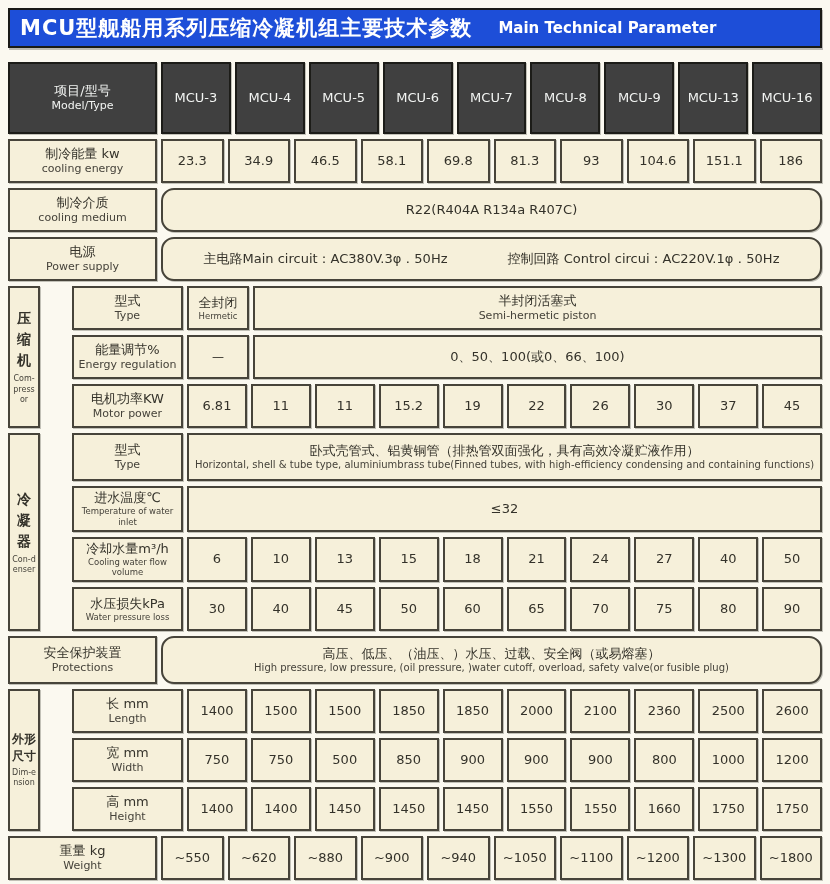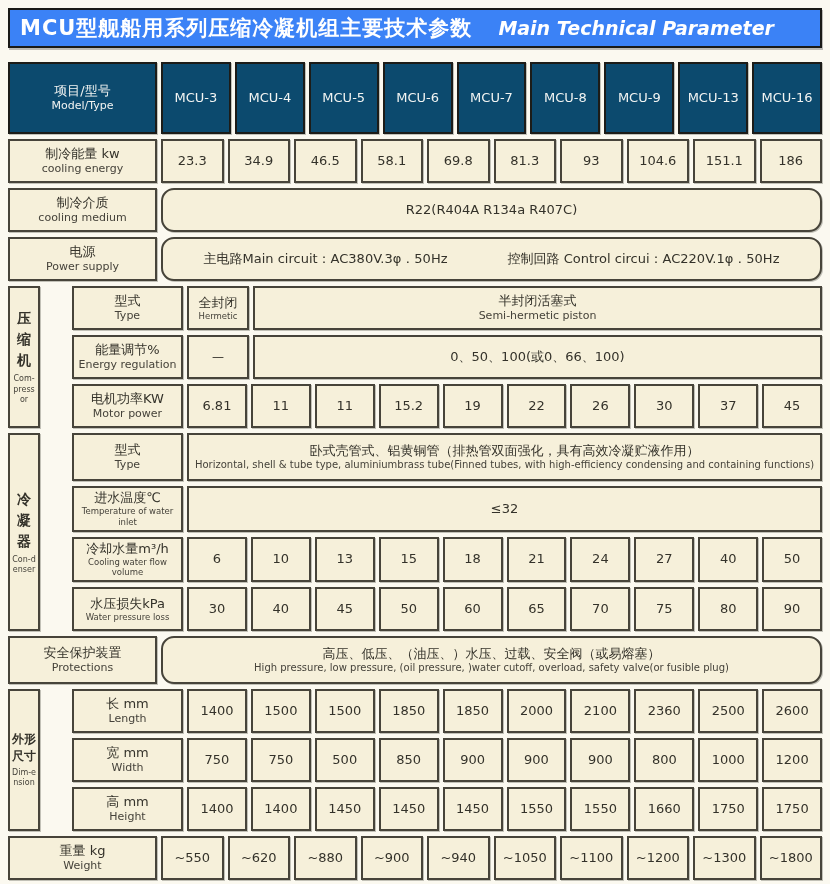--- a/index.html
+++ b/index.html
@@ -6,50 +6,50 @@
   body{
     width:830px;height:884px;overflow:hidden;
     background:#fbf9f0;
     font-family:"DejaVu Sans","Liberation Sans",sans-serif;
     color:#34322a;
   }
   .page{padding:8px 8px 0 8px;}
   
   .titlebar{
     height:36px;
-    background:#3b82f6;
+    background:#1d4ed8;
     border:2px solid #1a1a16;
     box-shadow:1px 2px 0 rgba(0,0,0,.25);
     display:flex;align-items:center;
     padding:0 10px;gap:26px;
     margin-bottom:14px;
   }
   .titlebar .zh{color:#fff;font-size:21px;font-weight:bold;letter-spacing:1px;white-space:nowrap;}
-  .titlebar .en{color:#fff;font-size:19px;font-weight:bold;white-space:nowrap;font-style:italic;}
+  .titlebar .en{color:#fff;font-size:15px;font-weight:bold;white-space:nowrap;}
   
   .row{display:flex;gap:4px;margin-bottom:5px;}
   .cell{
     border:2px solid #47443a;
     background:#f6f0da;
     box-shadow:1px 1px 0 rgba(90,88,76,.35);
     display:flex;flex-direction:column;align-items:center;justify-content:center;
     text-align:center;min-height:44px;box-sizing:border-box;
     padding:2px 3px;line-height:1.25;
   }
   .lbl{flex:0 0 149px;}
   .val{flex:1;font-size:13px;}
   .span10{flex:1;font-size:13px;border-radius:13px;}
   .first{flex:0 0 62px;font-size:12px;}
   .rest{flex:1;font-size:13px;justify-content:center;}
   .zh1{font-size:13px;}
   .en1{font-size:11px;color:#45423a;}
   .tiny{font-size:8.5px;color:#45423a;}
   .small-en{font-size:10px;color:#45423a;}
   
-  .hdr .cell{background:#0c4a6e;color:#f2f4f2;border-color:#1c1c18;min-height:72px;}
+  .hdr .cell{background:#404040;color:#f2f4f2;border-color:#1c1c18;min-height:72px;}
   .hdr .zh1,.hdr .en1{color:#f2f4f2;}
   .hdr .model{font-size:13px;}
   
   .section{display:flex;gap:4px;margin-bottom:5px;}
   .seclabel{
     flex:0 0 30px;
     border:2px solid #47443a;background:#f6f0da;
     box-shadow:1px 1px 0 rgba(90,88,76,.35);
     display:flex;flex-direction:column;align-items:center;justify-content:center;
     text-align:center;box-sizing:border-box;padding:4px 1px;

